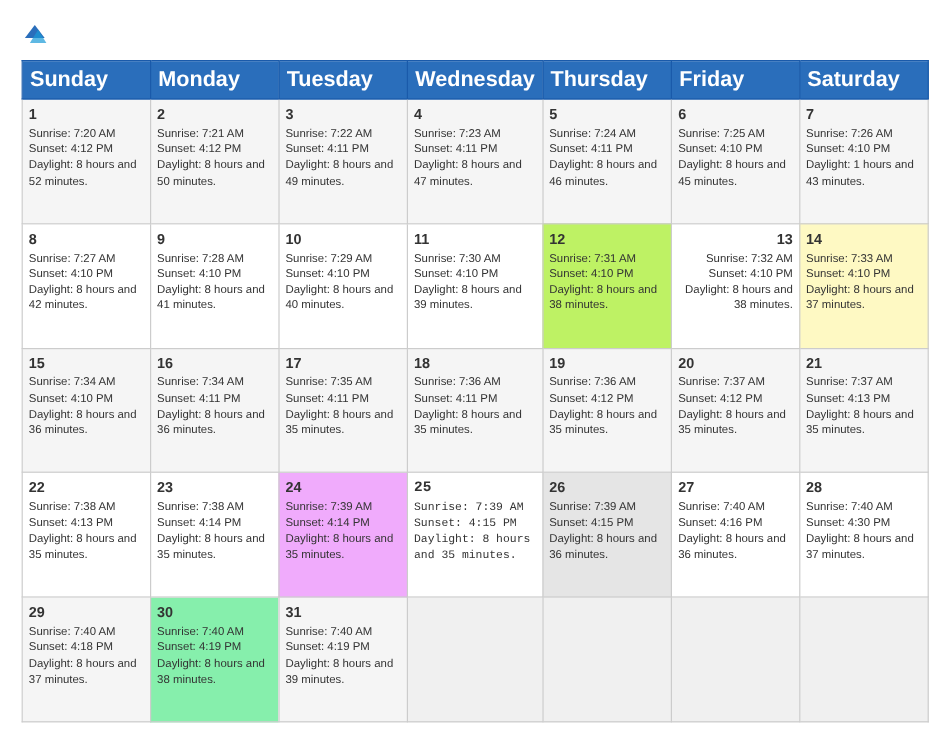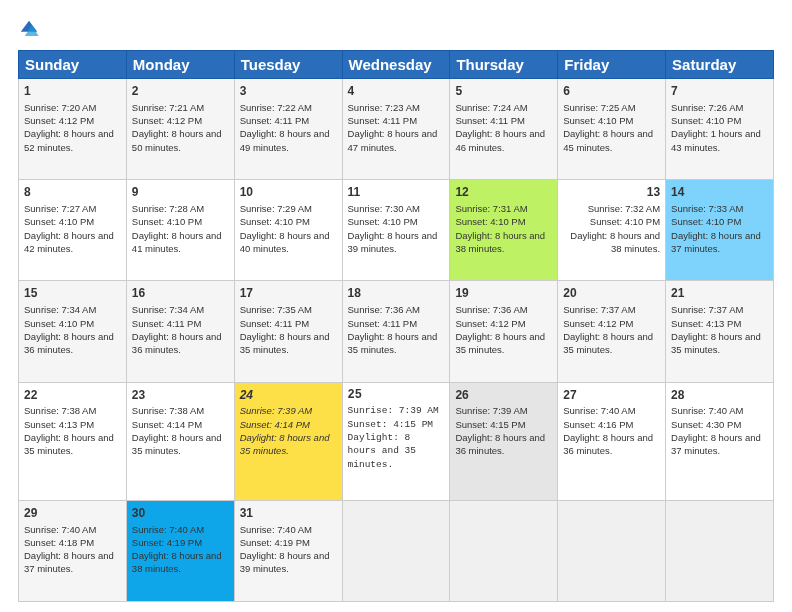--- a/index.html
+++ b/index.html
@@ -60,21 +60,21 @@
     .calendar {
       width: 100%;
       border-collapse: collapse;
       flex: 1;
     }
     .calendar thead tr th {
       background: #2a6ebb;
       color: #fff;
       text-align: left;
       padding: 5px 6px;
-      font-size: 15px;
+      font-size: 18px;
       font-weight: bold;
       border: 1px solid #1a5aaa;
     }
     .calendar tbody tr td {
       vertical-align: top;
       border: 1px solid #ccc;
       padding: 4px 5px;
       font-size: 9.5px;
       color: #333;
       width: calc(100% / 7);
@@ -207,21 +207,21 @@
             <div>Sunrise: 7:31 AM</div>
             <div>Sunset: 4:10 PM</div>
             <div>Daylight: 8 hours and 38 minutes.</div>
           </td>
           <td style="background: rgb(255, 255, 255); text-align: right;">
             <span class="day-num">13</span>
             <div>Sunrise: 7:32 AM</div>
             <div>Sunset: 4:10 PM</div>
             <div>Daylight: 8 hours and 38 minutes.</div>
           </td>
-          <td style="background: #7dd3fc;">
+          <td style="background: #fef9c3;">
             <span class="day-num">14</span>
             <div>Sunrise: 7:33 AM</div>
             <div>Sunset: 4:10 PM</div>
             <div>Daylight: 8 hours and 37 minutes.</div>
           </td>
         </tr>
         <tr>
           <td style="background: rgb(245, 245, 245);">
             <span class="day-num">15</span>
             <div>Sunrise: 7:34 AM</div>
@@ -271,21 +271,21 @@
             <div>Sunrise: 7:38 AM</div>
             <div>Sunset: 4:13 PM</div>
             <div>Daylight: 8 hours and 35 minutes.</div>
           </td>
           <td style="background: rgb(255, 255, 255);">
             <span class="day-num">23</span>
             <div>Sunrise: 7:38 AM</div>
             <div>Sunset: 4:14 PM</div>
             <div>Daylight: 8 hours and 35 minutes.</div>
           </td>
-          <td style="background: #fde047; font-style: italic;">
+          <td style="background: #f0abfc;">
             <span class="day-num">24</span>
             <div>Sunrise: 7:39 AM</div>
             <div>Sunset: 4:14 PM</div>
             <div>Daylight: 8 hours and 35 minutes.</div>
           </td>
           <td style="background: rgb(255, 255, 255); font-family: Liberation Mono, monospace;">
             <span class="day-num">25</span>
             <div>Sunrise: 7:39 AM</div>
             <div>Sunset: 4:15 PM</div>
             <div>Daylight: 8 hours and 35 minutes.</div>
@@ -309,21 +309,21 @@
             <div>Daylight: 8 hours and 37 minutes.</div>
           </td>
         </tr>
         <tr>
           <td style="background: rgb(245, 245, 245);">
             <span class="day-num">29</span>
             <div>Sunrise: 7:40 AM</div>
             <div>Sunset: 4:18 PM</div>
             <div>Daylight: 8 hours and 37 minutes.</div>
           </td>
-          <td style="background: #0ea5e9;">
+          <td style="background: #86efac;">
             <span class="day-num">30</span>
             <div>Sunrise: 7:40 AM</div>
             <div>Sunset: 4:19 PM</div>
             <div>Daylight: 8 hours and 38 minutes.</div>
           </td>
           <td style="background: rgb(245, 245, 245);">
             <span class="day-num">31</span>
             <div>Sunrise: 7:40 AM</div>
             <div>Sunset: 4:19 PM</div>
             <div>Daylight: 8 hours and 39 minutes.</div>

